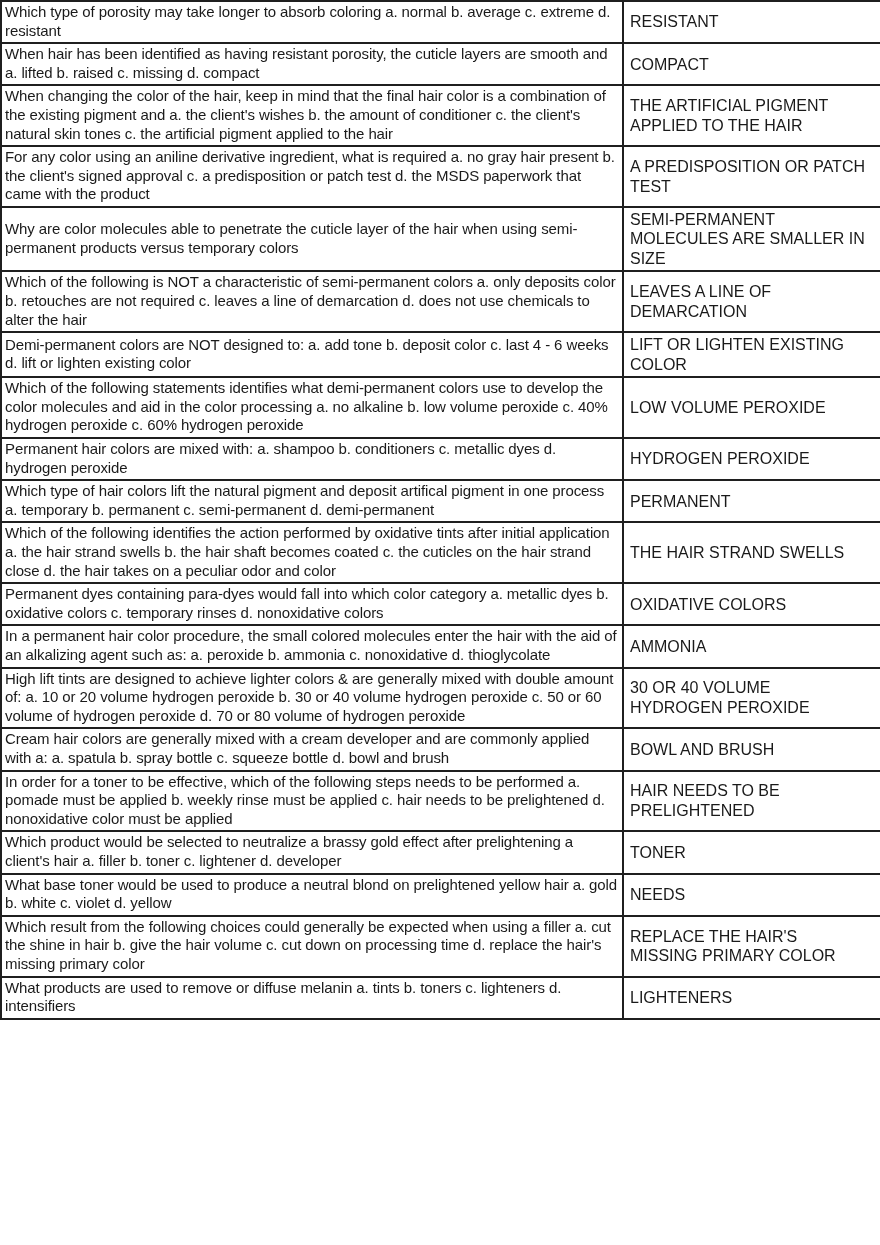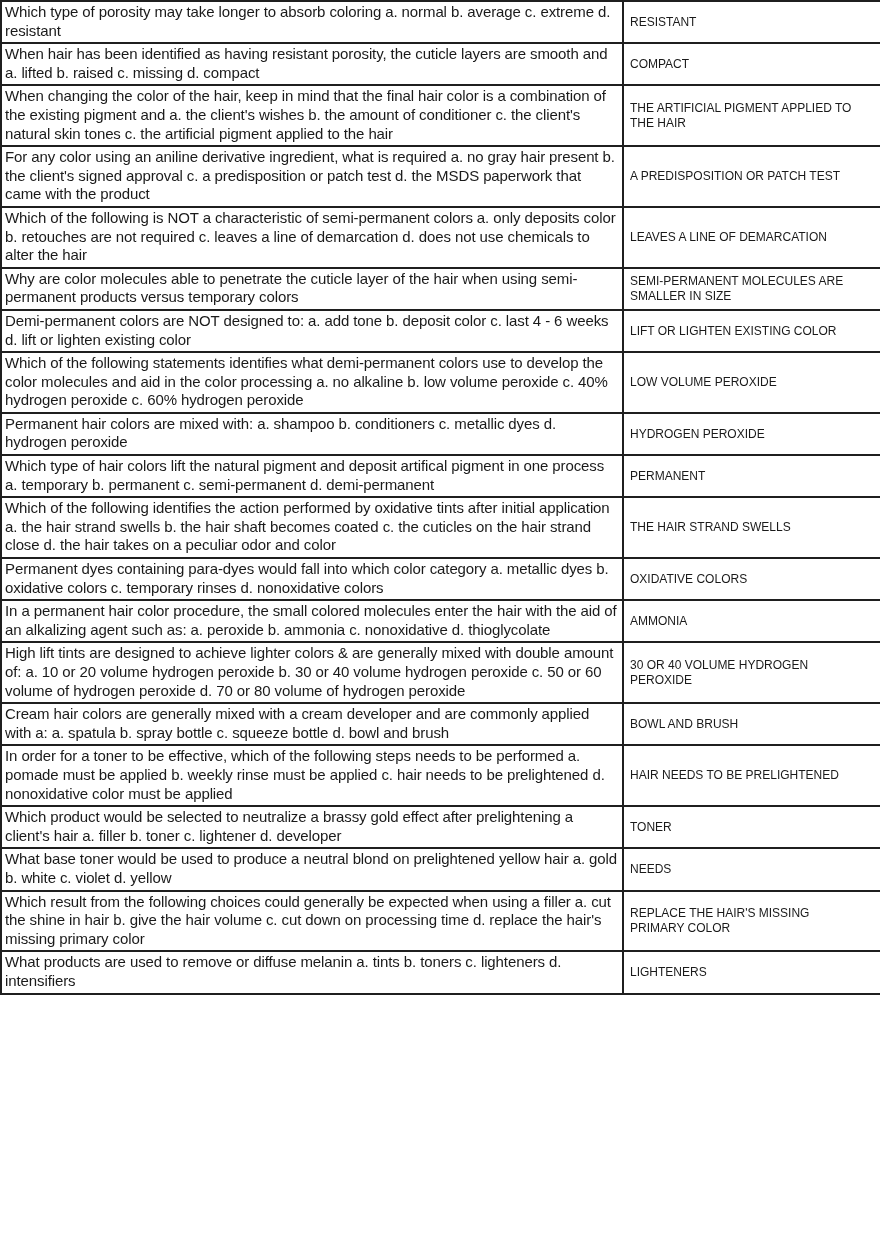--- a/index.html
+++ b/index.html
@@ -24,21 +24,21 @@
     vertical-align: middle;
     overflow: hidden;
   }
   td.q-cell {
     font-size: 15px;
     line-height: 1.24;
     padding: 1px 4px 2px 3px;
     letter-spacing: -0.1px;
   }
   td.a-cell {
-    font-size: 12px;
+    font-size: 16px;
     line-height: 1.22;
     padding: 2px 13px 2px 6px;
   }
 </style>
 </head>
 <body>
 
 <table class="qa-table">
   <colgroup>
     <col style="width:622px">
@@ -55,26 +55,26 @@
   </tr>
       <tr>
     <td class="q-cell">When changing the color of the hair, keep in mind that the final hair color is a combination of the existing pigment and a. the client's wishes b. the amount of conditioner c. the client's natural skin tones c. the artificial pigment applied to the hair</td>
     <td class="a-cell">THE ARTIFICIAL PIGMENT APPLIED TO THE HAIR</td>
   </tr>
       <tr>
     <td class="q-cell">For any color using an aniline derivative ingredient, what is required a. no gray hair present b. the client's signed approval c. a predisposition or patch test d. the MSDS paperwork that came with the product</td>
     <td class="a-cell">A PREDISPOSITION OR PATCH TEST</td>
   </tr>
       <tr>
+    <td class="q-cell">Why are color molecules able to penetrate the cuticle layer of the hair when using semi-permanent products versus temporary colors</td>
+    <td class="a-cell">SEMI-PERMANENT MOLECULES ARE SMALLER IN SIZE</td>
+  </tr>
+      <tr>
     <td class="q-cell">Which of the following is NOT a characteristic of semi-permanent colors a. only deposits color b. retouches are not required c. leaves a line of demarcation d. does not use chemicals to alter the hair</td>
     <td class="a-cell">LEAVES A LINE OF DEMARCATION</td>
-  </tr>
-      <tr>
-    <td class="q-cell">Why are color molecules able to penetrate the cuticle layer of the hair when using semi-permanent products versus temporary colors</td>
-    <td class="a-cell">SEMI-PERMANENT MOLECULES ARE SMALLER IN SIZE</td>
   </tr>
       <tr>
     <td class="q-cell">Demi-permanent colors are NOT designed to: a. add tone b. deposit color c. last 4 - 6 weeks d. lift or lighten existing color</td>
     <td class="a-cell">LIFT OR LIGHTEN EXISTING COLOR</td>
   </tr>
       <tr>
     <td class="q-cell">Which of the following statements identifies what demi-permanent colors use to develop the color molecules and aid in the color processing a. no alkaline b. low volume peroxide c. 40% hydrogen peroxide c. 60% hydrogen peroxide</td>
     <td class="a-cell">LOW VOLUME PEROXIDE</td>
   </tr>
       <tr>

